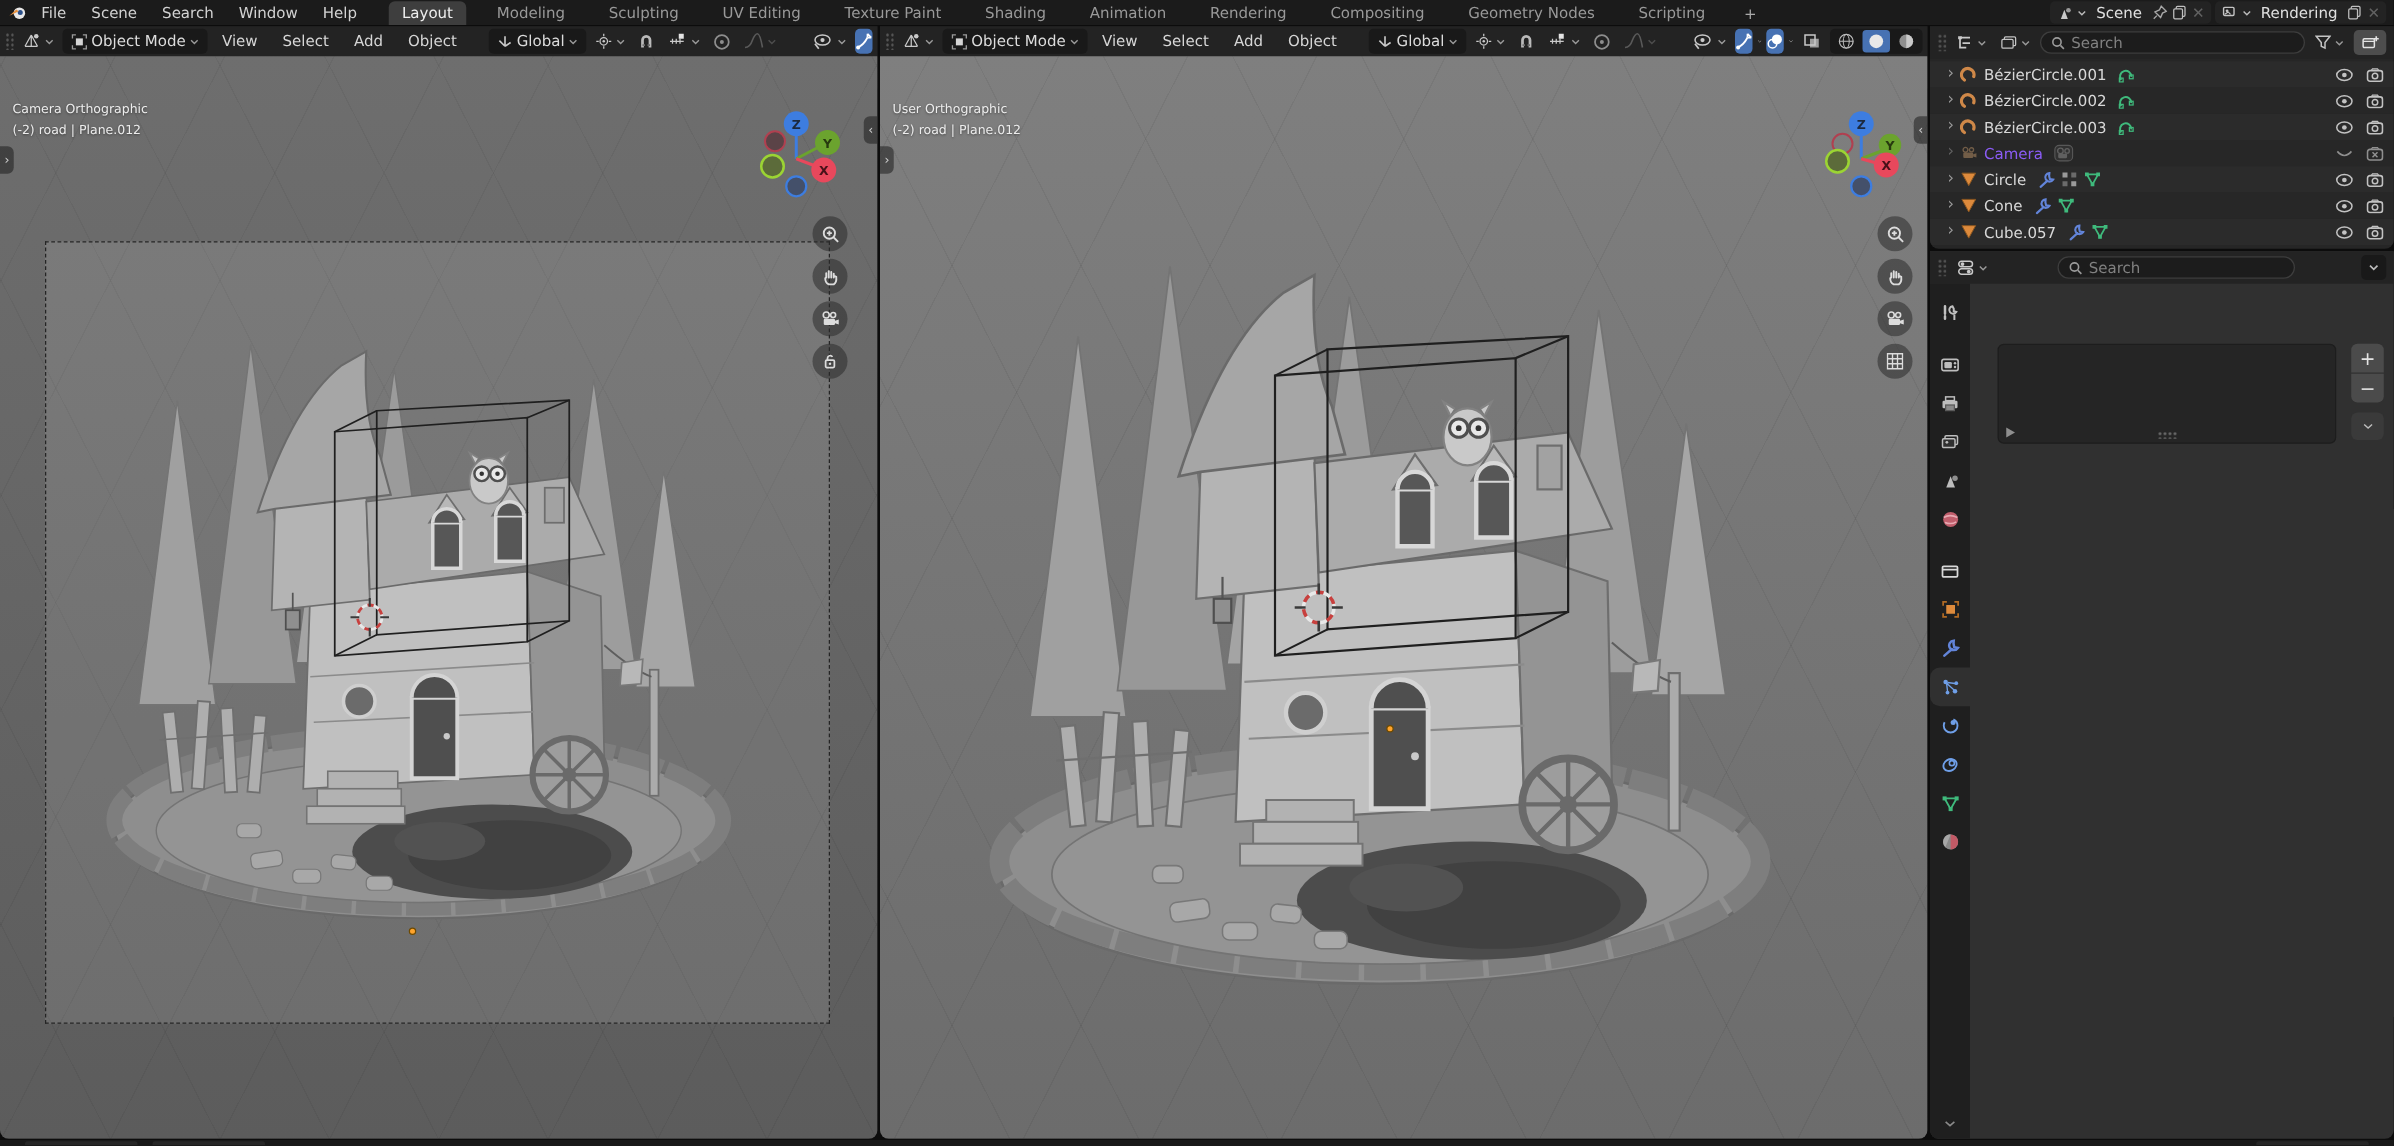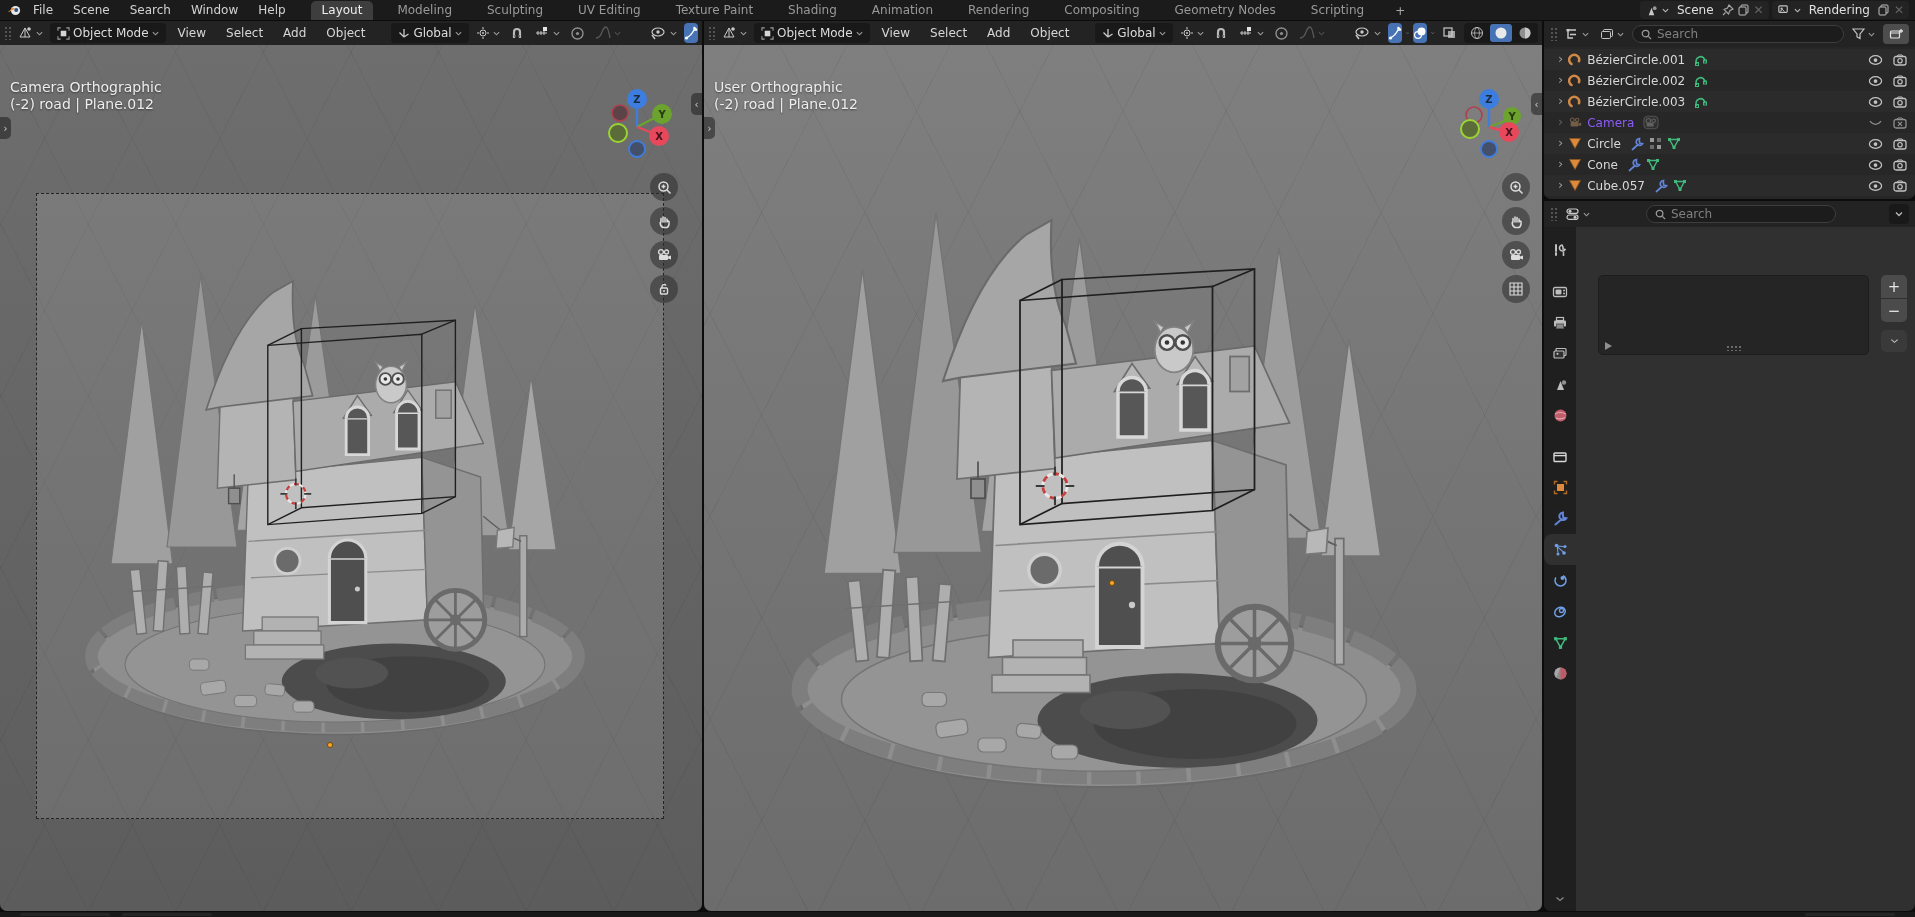--- a/index.html
+++ b/index.html
@@ -58,21 +58,21 @@
     background:
       repeating-linear-gradient(63deg, rgba(0,0,0,0.055) 0 1px, transparent 1px 92px),
       repeating-linear-gradient(-63deg, rgba(0,0,0,0.055) 0 1px, transparent 1px 92px),
       linear-gradient(#7f7f7f,#6c6c6c);
   }
   .vp-left .canvas { background:
       repeating-linear-gradient(63deg, rgba(0,0,0,0.05) 0 1px, transparent 1px 78px),
       repeating-linear-gradient(-63deg, rgba(0,0,0,0.05) 0 1px, transparent 1px 78px),
       linear-gradient(#6e6e6e,#5c5c5c); }
   .cam-frame { position:absolute; border:1px dashed #242424; background:rgba(255,255,255,0.10); }
-  .overlay-text { position:absolute; left:10px; top:34px; color:#ededed; text-shadow:0 1px 2px rgba(0,0,0,.45); line-height:17px; font-size:14px; }
+  .overlay-text { position:absolute; left:10px; top:34px; color:#ededed; text-shadow:0 1px 2px rgba(0,0,0,.45); line-height:17px; font-size:10px; }
   .edge-tab { position:absolute; color:#cfcfcf; background:rgba(30,30,30,.55); width:11px; height:22px; display:flex; align-items:center; justify-content:center; font-size:10px; }
   .edge-left { left:0; top:72px; border-radius:0 5px 5px 0; }
   .edge-right { right:0; top:48px; border-radius:5px 0 0 5px; }
 
   .nav-gizmo { position:absolute; width:78px; height:78px; }
   .nav-btn { position:absolute; width:28px; height:28px; border-radius:50%; background:rgba(44,44,44,.55); display:flex; align-items:center; justify-content:center; }
   .origin-dot { position:absolute; width:6px; height:6px; border-radius:50%; background:#ffa42c; border:1px solid #6e4a00; }
 
   
   .outliner { height:178px; background:#262626; border-radius:0 0 7px 7px; overflow:hidden; }

